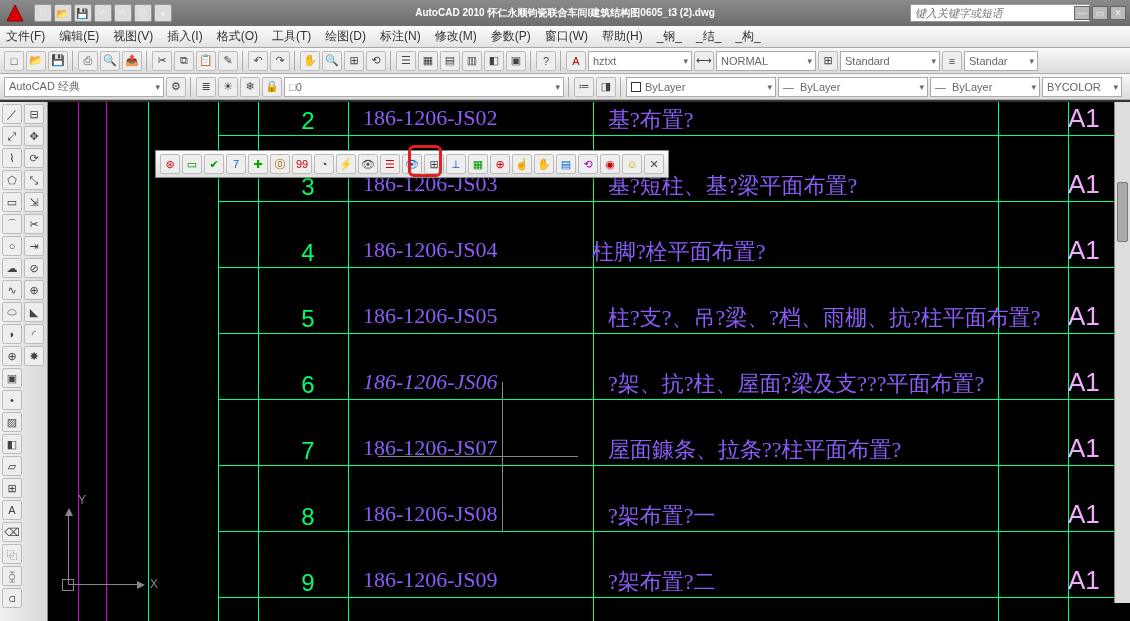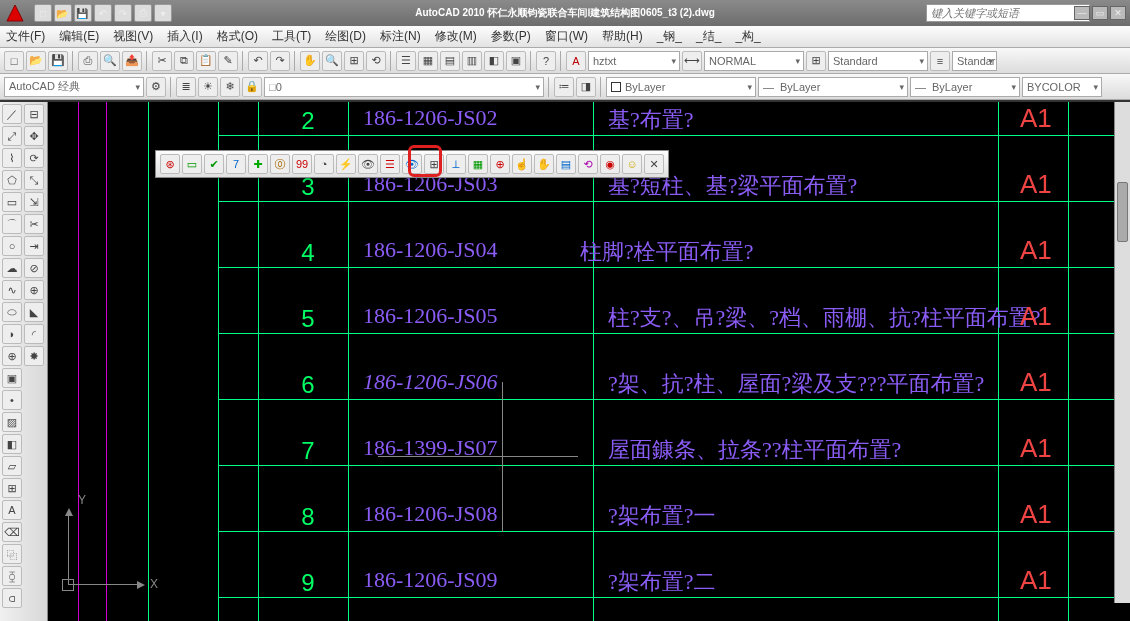--- a/index.html
+++ b/index.html
@@ -4,21 +4,21 @@
 <style>
   * { box-sizing: border-box; margin: 0; padding: 0; font-family: "Microsoft YaHei", Arial, sans-serif; }
   body { width: 1130px; height: 621px; background: #333; overflow: hidden; position: relative; }
   
   .titlebar { height: 26px; background: linear-gradient(#8a8a8a,#6d6d6d); display: flex; align-items: center; color: #eee; font-size: 12px; position: relative; }
   .titlebar .logo { width: 30px; height: 26px; display:flex; align-items:center; justify-content:center; }
   .titlebar .qat { display:flex; gap:2px; margin-left:4px; }
   .qat-btn { width:18px; height:18px; background:#ddd; border:1px solid #999; border-radius:2px; display:flex; align-items:center; justify-content:center; font-size:10px; }
   .titlebar .title { position:absolute; left:50%; transform:translateX(-50%); font-weight:bold; color:#fff; font-size:10px; white-space:nowrap; }
   .titlebar .search { position:absolute; right:40px; }
-  .titlebar .search input { width:164px; height:18px; font-size:11px; padding:0 4px; border:1px solid #999; background:#fff; font-style:italic; color:#888; }
+  .titlebar .search input { width:180px; height:18px; font-size:11px; padding:0 4px; border:1px solid #999; background:#fff; font-style:italic; color:#888; }
   .titlebar .wincontrols { position:absolute; right:4px; display:flex; gap:2px; }
   .wincontrols span { width:16px; height:14px; background:#bbb; border:1px solid #666; font-size:9px; display:flex; align-items:center; justify-content:center; }
 
   .menubar { height: 22px; background: linear-gradient(#fdfdfd,#e3e3e3); display:flex; align-items:center; padding:0 6px; font-size:12px; color:#333; border-bottom:1px solid #aaa; }
   .menubar span { margin-right:14px; cursor:default; }
 
   .toolbar-row { height: 26px; background: linear-gradient(#f8f8f8,#dcdcdc); border-bottom:1px solid #aaa; display:flex; align-items:center; padding:0 4px; gap:2px; font-size:11px; overflow:hidden;}
   .tb-btn { width:20px; height:20px; background:#eee; border:1px solid #bbb; border-radius:2px; display:flex; align-items:center; justify-content:center; font-size:11px; color:#444; flex-shrink:0; }
   .tb-sep { width:2px; height:20px; border-left:1px solid #aaa; margin:0 2px; flex-shrink:0;}
   .tb-combo { height:20px; border:1px solid #aaa; background:#fff; font-size:11px; padding:0 16px 0 4px; color:#666; display:flex; align-items:center; position:relative; flex-shrink:0;}
@@ -27,21 +27,21 @@
   .workarea { position:absolute; top:102px; left:0; right:0; bottom:0; display:flex; }
   .left-toolbar { width:48px; background: linear-gradient(90deg,#f0f0f0,#d8d8d8); border-right:1px solid #888; display:flex; flex-direction:column; flex-wrap:wrap; padding:2px; gap:2px; align-content:flex-start; }
   .left-toolbar .tb-btn { width:20px; height:20px; }
   
   .canvas { flex:1; background:#000; position:relative; overflow:hidden; }
   .gridline-v { position:absolute; top:0; bottom:0; width:1px; background:#00ff88; }
   .gridline-h { position:absolute; left:170px; right:0; height:1px; background:#00ff88; }
   .vline-magenta { position:absolute; top:0; bottom:0; width:1px; background:#d000d0; }
   .txt { position:absolute; color:#8b5cf6; font-size:22px; font-family:"SimSun",serif; white-space:nowrap; }
   .num { position:absolute; color:#00ff66; font-size:24px; width:40px; text-align:center; }
-  .a1 { position:absolute; color:#ef4444; font-size:26px; }
+  .a1 { position:absolute; color:#f0abfc; font-size:26px;margin-left:48px; }
   
   .float-toolbar { position:absolute; top:150px; left:155px; height:28px; background:linear-gradient(#fdfdfd,#e0e0e0); border:1px solid #888; display:flex; align-items:center; padding:0 4px; gap:2px; box-shadow:1px 1px 4px rgba(0,0,0,0.4); }
   .float-toolbar .tb-btn { width:20px; height:20px; }
   .redbox { position:absolute; top:145px; left:408px; width:34px; height:32px; border:3px solid #e02020; border-radius:6px; pointer-events:none; z-index:50; }
   
   .crosshair-h { position:absolute; top:354px; left:330px; width:200px; height:1px; background:#888; }
   .crosshair-v { position:absolute; top:280px; left:454px; width:1px; height:150px; background:#888; }
   
   .prompt-box { position:absolute; top:352px; left:465px; background:#fff; color:#003399; font-size:11px; padding:1px 4px; display:flex; align-items:center; gap:4px; z-index:40; }
   .prompt-box .inp { width:30px; height:13px; background:#2040ff; display:inline-block; }
@@ -130,31 +130,31 @@
   <div class="tb-btn">☰</div>
   <div class="tb-btn">▦</div>
   <div class="tb-btn">▤</div>
   <div class="tb-btn">▥</div>
   <div class="tb-btn">◧</div>
   <div class="tb-btn">▣</div>
   <div class="tb-sep"></div>
   <div class="tb-btn">?</div>
   <div class="tb-sep"></div>
   <div class="tb-btn" style="color:#b00">A</div>
-  <div class="tb-combo" style="width:92px">hztxt</div>
+  <div class="tb-combo" style="width:104px">hztxt</div>
   <div class="tb-btn">⟷</div>
   <div class="tb-combo" style="width:100px">NORMAL</div>
   <div class="tb-btn">⊞</div>
   <div class="tb-combo" style="width:100px">Standard</div>
   <div class="tb-btn">≡</div>
-  <div class="tb-combo" style="width:45px">Standar</div>
+  <div class="tb-combo" style="width:74px">Standar</div>
 </div>
 
 <div class="toolbar-row">
-  <div class="tb-combo" style="width:140px">AutoCAD 经典</div>
+  <div class="tb-combo" style="width:160px">AutoCAD 经典</div>
   <div class="tb-btn">⚙</div>
   <div class="tb-sep"></div>
   <div class="tb-btn">≣</div>
   <div class="tb-btn">☀</div>
   <div class="tb-btn">❄</div>
   <div class="tb-btn">🔒</div>
   <div class="tb-combo" style="width:280px">
       <span style="color:#888">□ </span>
       <span>0</span>
     </div>
@@ -236,35 +236,35 @@
         <div class="txt" style="top: 3px; left: 560px;">基?布置?</div>
         <div class="a1" style="top: 1px; left: 972px;">A1</div>
         <div class="gridline-h" style="top: 99px;"></div>
         <div class="num" style="top: 71px; left: 240px;">3</div>
         <div class="txt" style="top: 69px; left: 315px;">186-1206-JS03</div>
         <div class="txt" style="top: 69px; left: 560px;">基?短柱、基?梁平面布置?</div>
         <div class="a1" style="top: 67px; left: 972px;">A1</div>
         <div class="gridline-h" style="top: 165px;"></div>
         <div class="num" style="top: 137px; left: 240px;">4</div>
         <div class="txt" style="top: 135px; left: 315px;">186-1206-JS04</div>
-        <div class="txt" style="top: 135px; left: 532px;">柱脚?栓平面布置?</div>
+        <div class="txt" style="top: 135px; left: 544px;">柱脚?栓平面布置?</div>
         <div class="a1" style="top: 133px; left: 972px;">A1</div>
         <div class="gridline-h" style="top: 231px;"></div>
         <div class="num" style="top: 203px; left: 240px;">5</div>
         <div class="txt" style="top: 201px; left: 315px;">186-1206-JS05</div>
         <div class="txt" style="top: 201px; left: 560px;">柱?支?、吊?梁、?档、雨棚、抗?柱平面布置?</div>
         <div class="a1" style="top: 199px; left: 972px;">A1</div>
         <div class="gridline-h" style="top: 297px;"></div>
         <div class="num" style="top: 269px; left: 240px;">6</div>
         <div class="txt" style="top: 267px; left: 315px; font-style: italic;">186-1206-JS06</div>
         <div class="txt" style="top: 267px; left: 560px;">?架、抗?柱、屋面?梁及支???平面布置?</div>
         <div class="a1" style="top: 265px; left: 972px;">A1</div>
         <div class="gridline-h" style="top: 363px;"></div>
         <div class="num" style="top: 335px; left: 240px;">7</div>
-        <div class="txt" style="top: 333px; left: 315px;">186-1399-JS07</div>
+        <div class="txt" style="top: 333px; left: 315px;">186-1206-JS07</div>
         <div class="txt" style="top: 333px; left: 560px;">屋面鏮条、拉条??柱平面布置?</div>
         <div class="a1" style="top: 331px; left: 972px;">A1</div>
         <div class="gridline-h" style="top: 429px;"></div>
         <div class="num" style="top: 401px; left: 240px;">8</div>
         <div class="txt" style="top: 399px; left: 315px;">186-1206-JS08</div>
         <div class="txt" style="top: 399px; left: 560px;">?架布置?一</div>
         <div class="a1" style="top: 397px; left: 972px;">A1</div>
         <div class="gridline-h" style="top: 495px;"></div>
         <div class="num" style="top: 467px; left: 240px;">9</div>
         <div class="txt" style="top: 465px; left: 315px;">186-1206-JS09</div>

